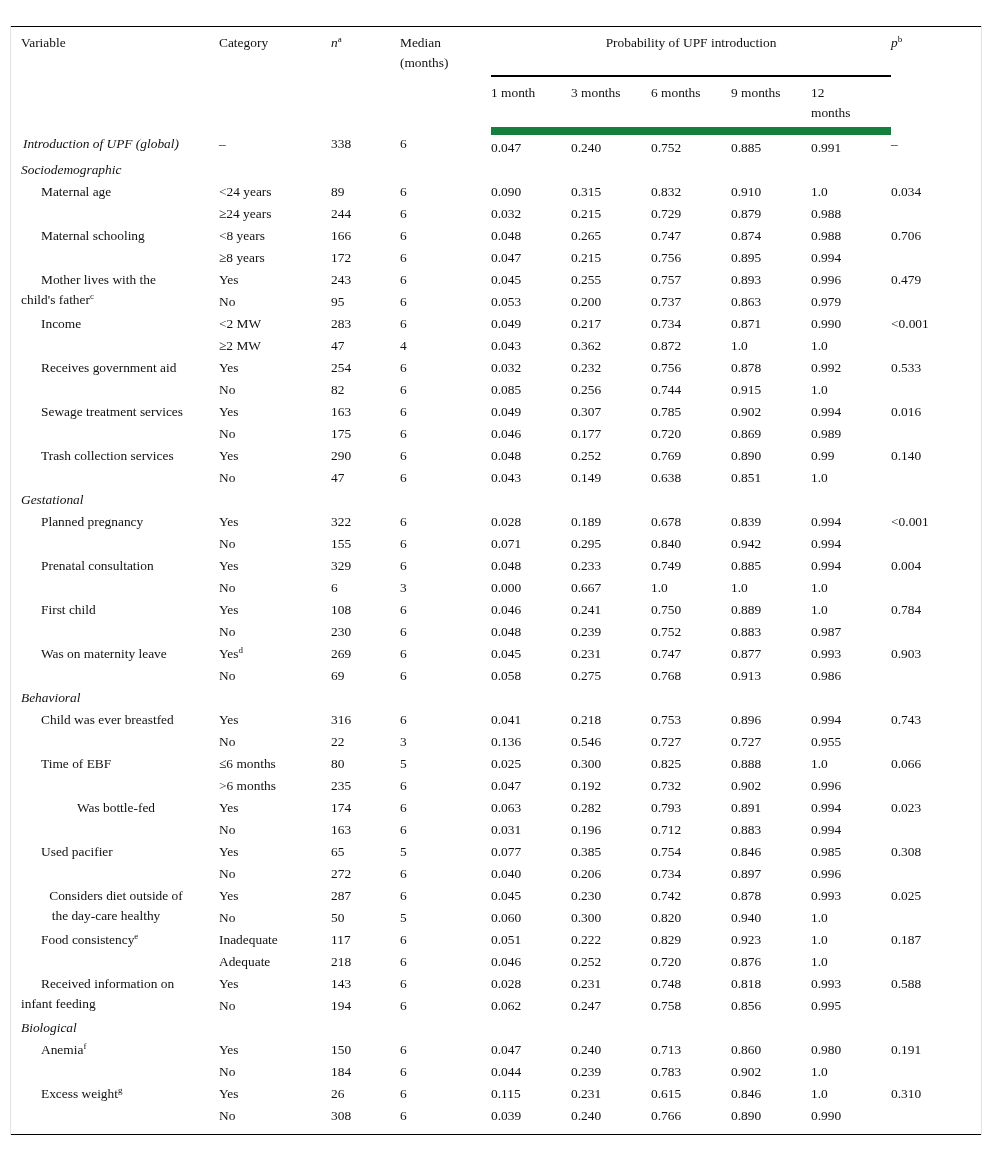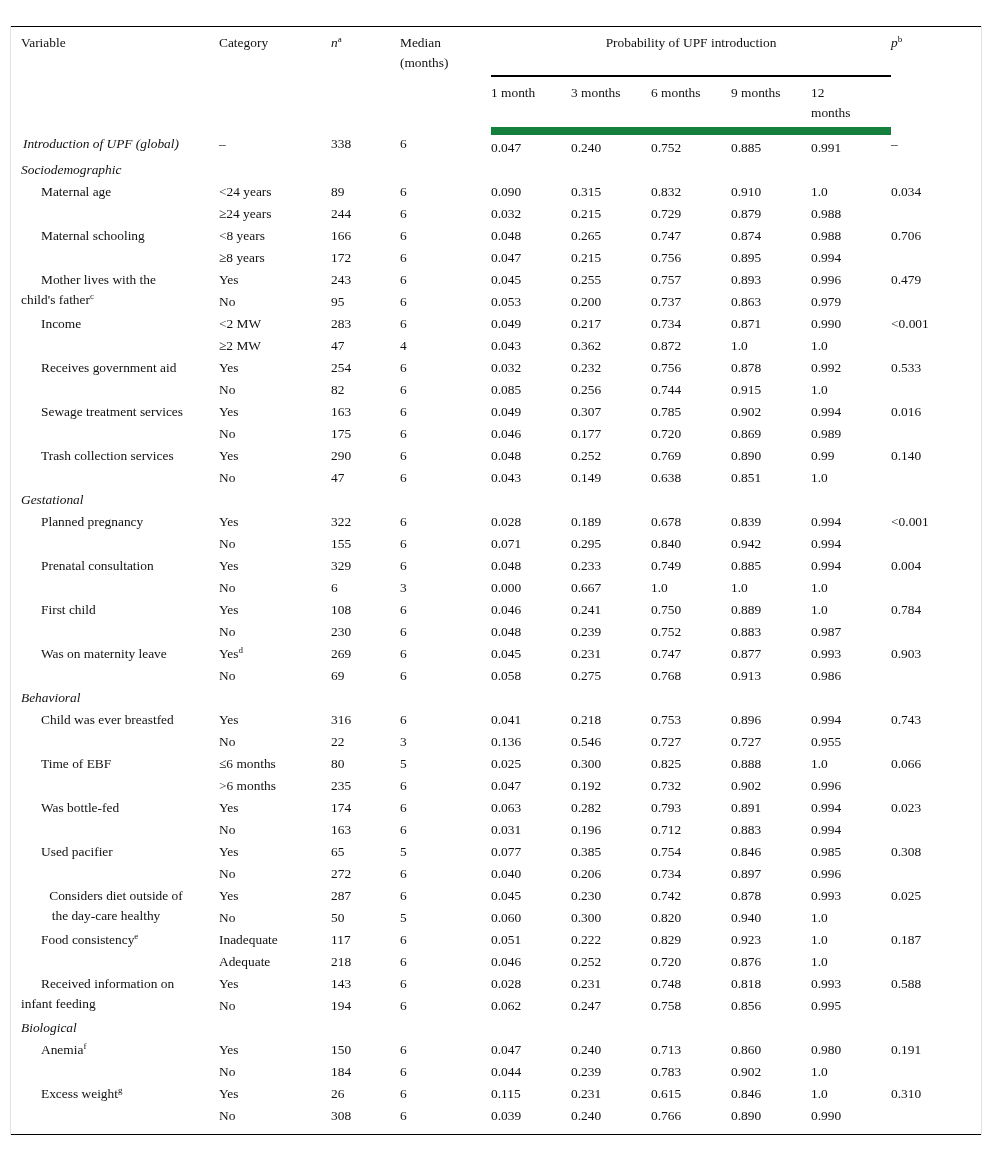--- a/index.html
+++ b/index.html
@@ -376,21 +376,21 @@
           <td>235</td>
           <td>6</td>
           <td>0.047</td>
           <td>0.192</td>
           <td>0.732</td>
           <td>0.902</td>
           <td>0.996</td>
           <td></td>
         </tr>
         <tr>
-          <td class="c-var var-indent" rowspan="2" style="padding-right:28px;"><span>Was bottle-fed</span></td>
+          <td class="c-var var-indent" rowspan="2" style="padding-right:28px;text-align:center;"><span>Was bottle-fed</span></td>
           <td><span>Yes</span></td>
           <td>174</td>
           <td>6</td>
           <td>0.063</td>
           <td>0.282</td>
           <td>0.793</td>
           <td>0.891</td>
           <td>0.994</td>
           <td>0.023</td>
         </tr>

